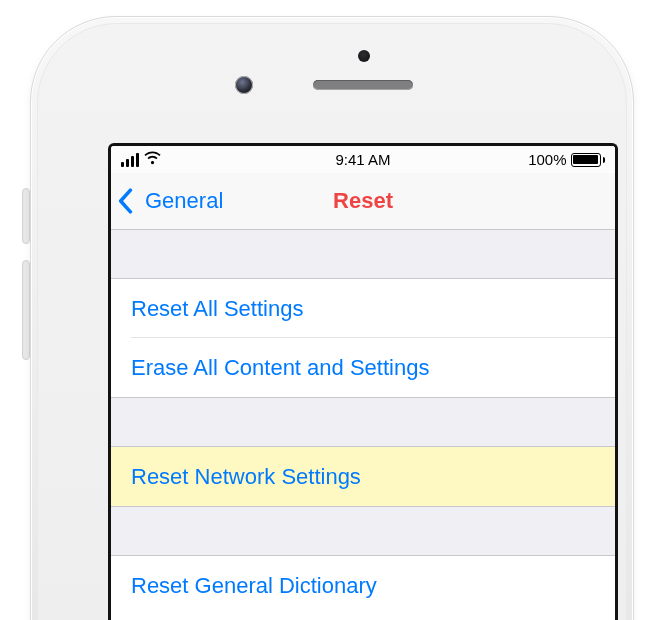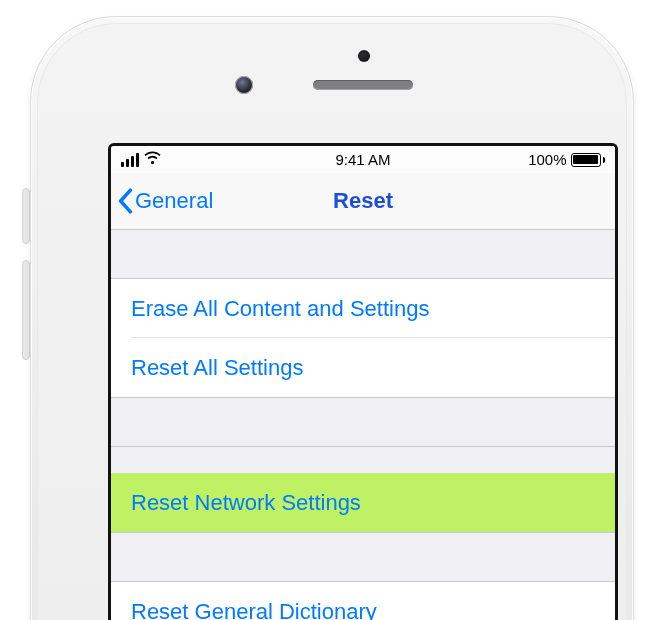--- a/index.html
+++ b/index.html
@@ -177,38 +177,38 @@
       position: relative;
       height: 57px;
       background: #f8f8f8;
       border-bottom: 1px solid #c8c7cc;
       display: flex;
       align-items: center;
     }
     .back-btn {
       display: flex;
       align-items: center;
-      gap: 2px;
+      gap: 12px;
       color: #007aff;
       font-size: 22px;
       padding: 0 4px 0 6px;
       height: 100%;
       cursor: pointer;
     }
     .back-chevron svg {
       display: block;
     }
     .nav-title {
       position: absolute;
       left: 0;
       right: 0;
       text-align: center;
       font-size: 22px;
       font-weight: 600;
-      color: #1d4ed8;
+      color: #ef4444;
       pointer-events: none;
     }
 
     
     .table {
       background: #efeff4;
     }
     .group-gap {
       height: 48px;
       background: #efeff4;
@@ -220,22 +220,21 @@
       background: #fff;
       color: #007aff;
       font-size: 22px;
       padding: 0 20px;
       height: 59px;
       display: flex;
       align-items: center;
       cursor: pointer;
     }
     .cell.selected {
-      background: #bef264;
-      margin-top: 26px;
+      background: #fef9c3;
     }
     .cell + .cell {
       position: relative;
     }
     .cell + .cell::before {
       content: "";
       position: absolute;
       left: 20px;
       right: 0;
       top: -1px;
@@ -301,24 +300,24 @@
           <span>General</span>
         </div>
         <div class="nav-title">Reset</div>
       </div>
 
       <div class="table">
         <div class="group-gap"></div>
 
         <div class="group">
           <div class="cell">
+            <span>Reset All Settings</span>
+          </div>
+          <div class="cell">
             <span>Erase All Content and Settings</span>
-          </div>
-          <div class="cell">
-            <span>Reset All Settings</span>
           </div>
         </div>
 
         <div class="group-gap small"></div>
 
         <div class="group">
           <div class="cell selected">
             <span>Reset Network Settings</span>
           </div>
         </div>

